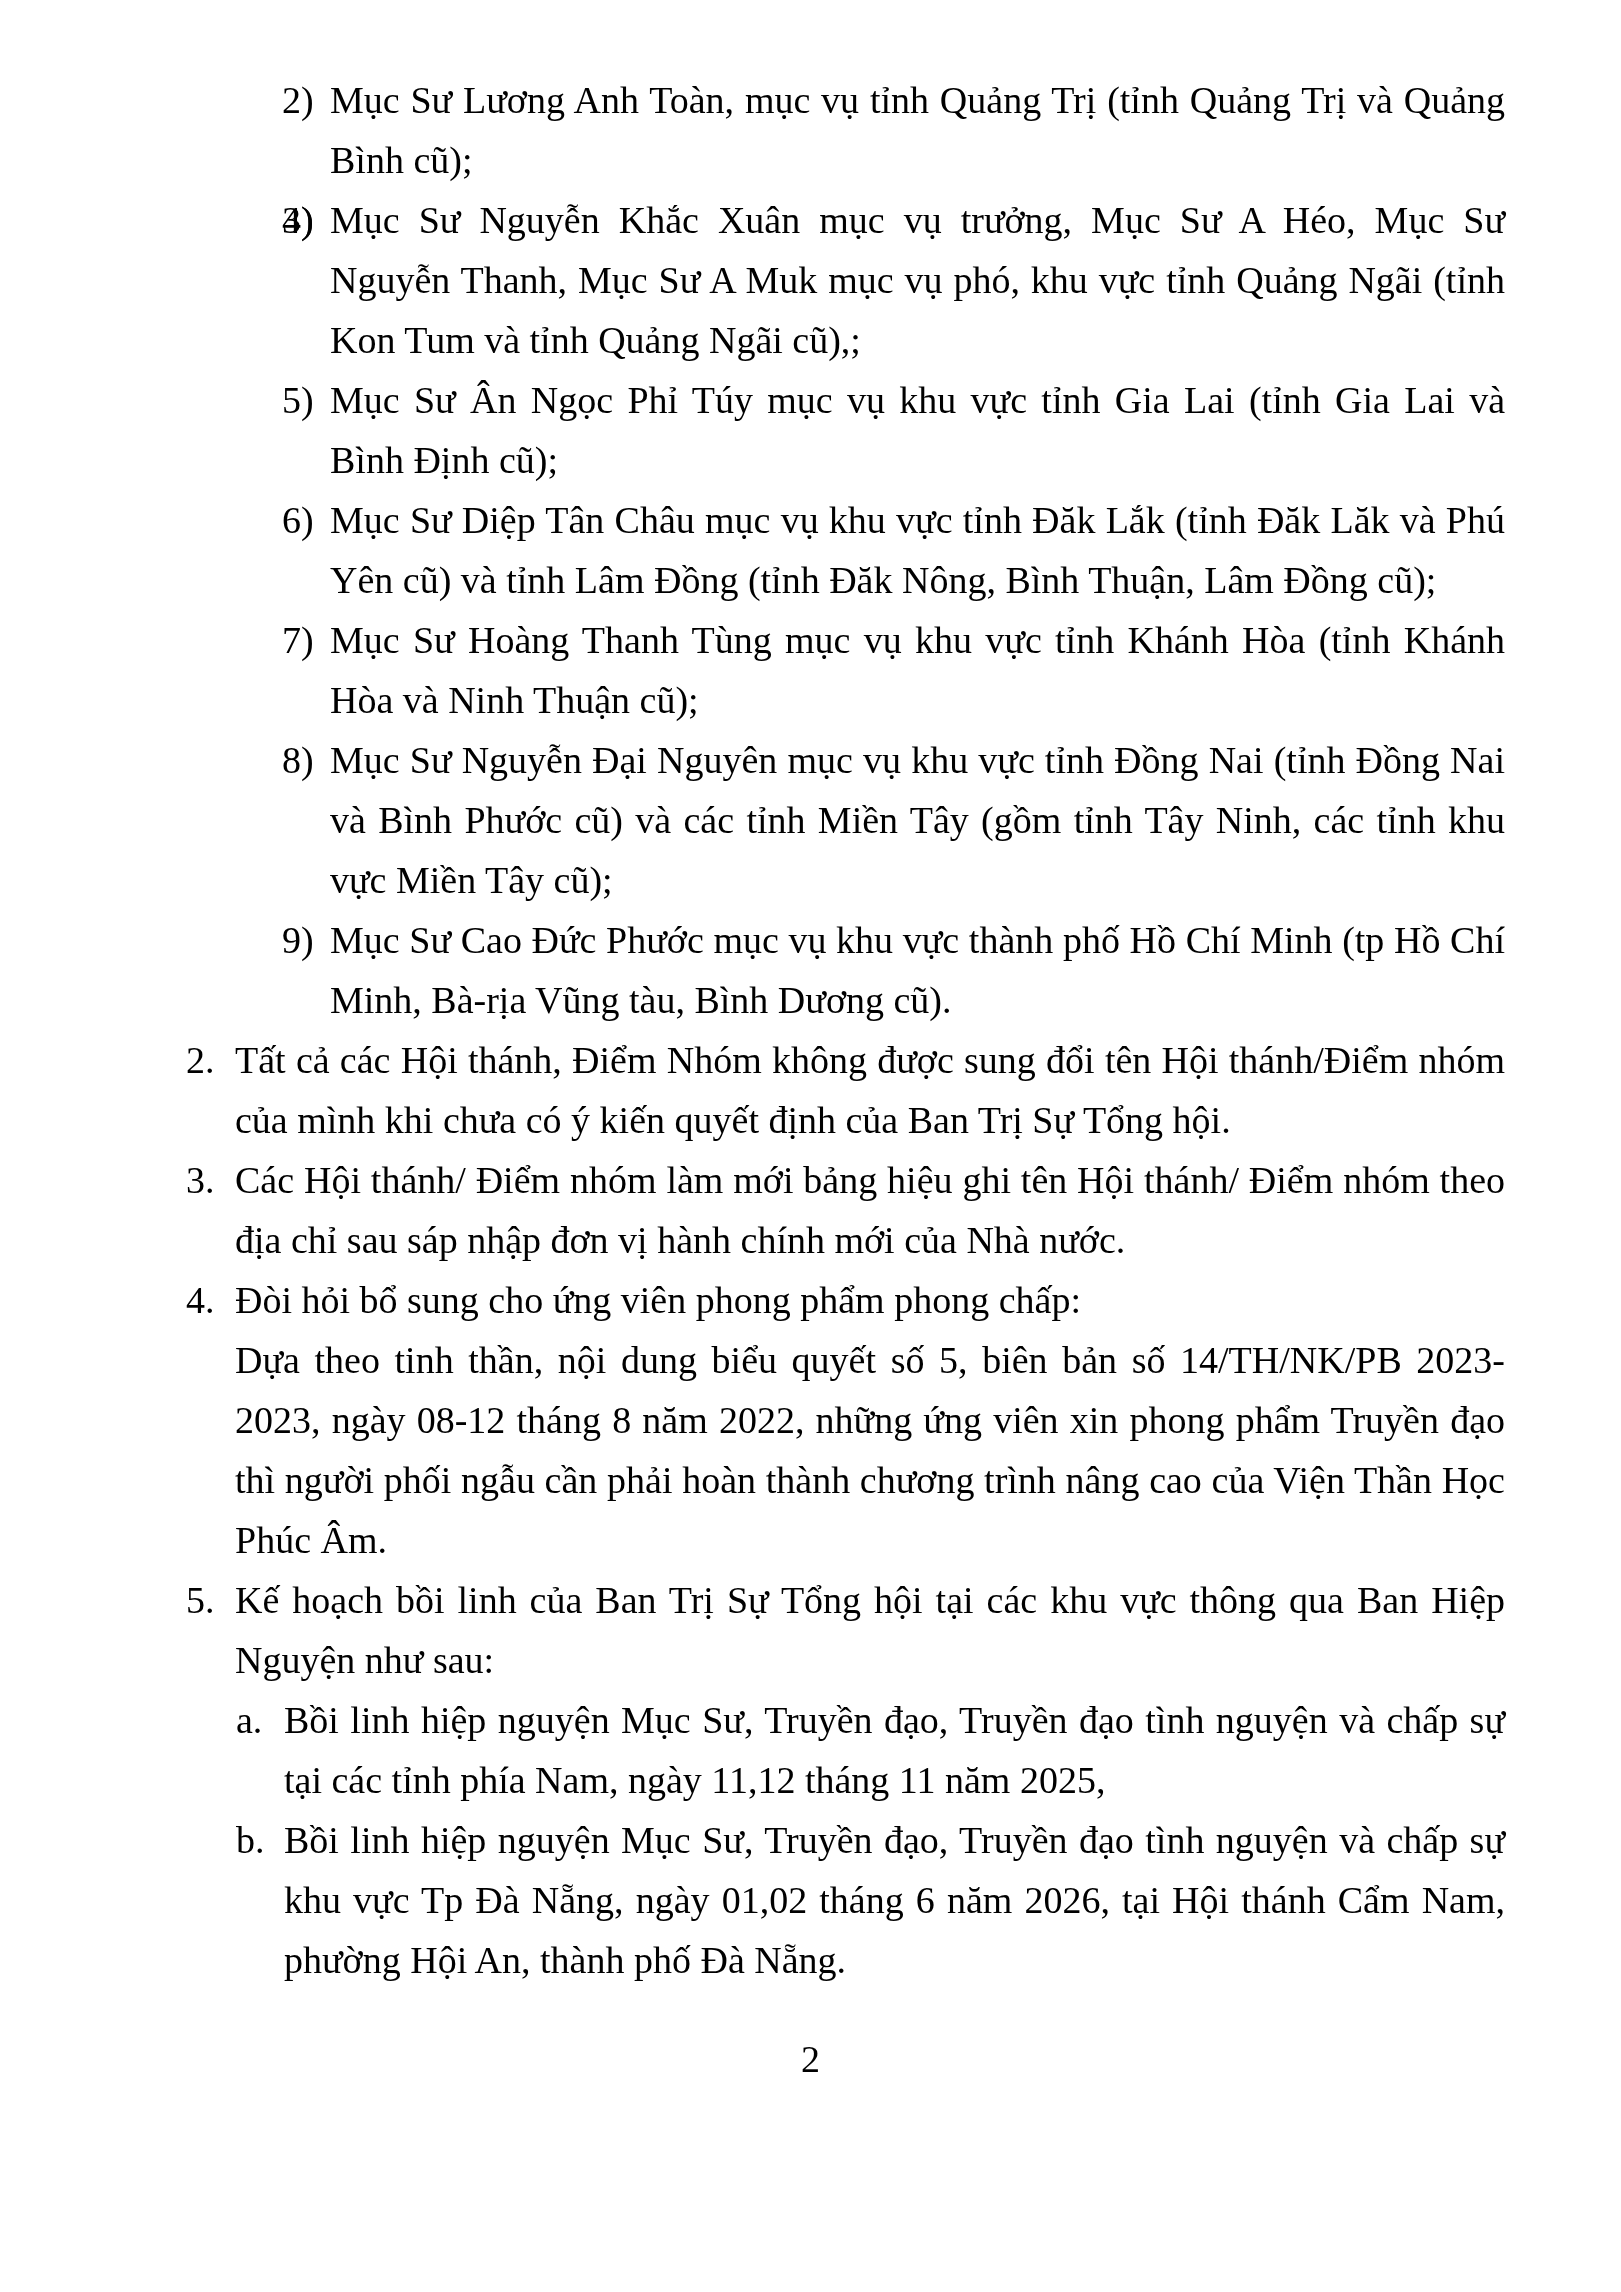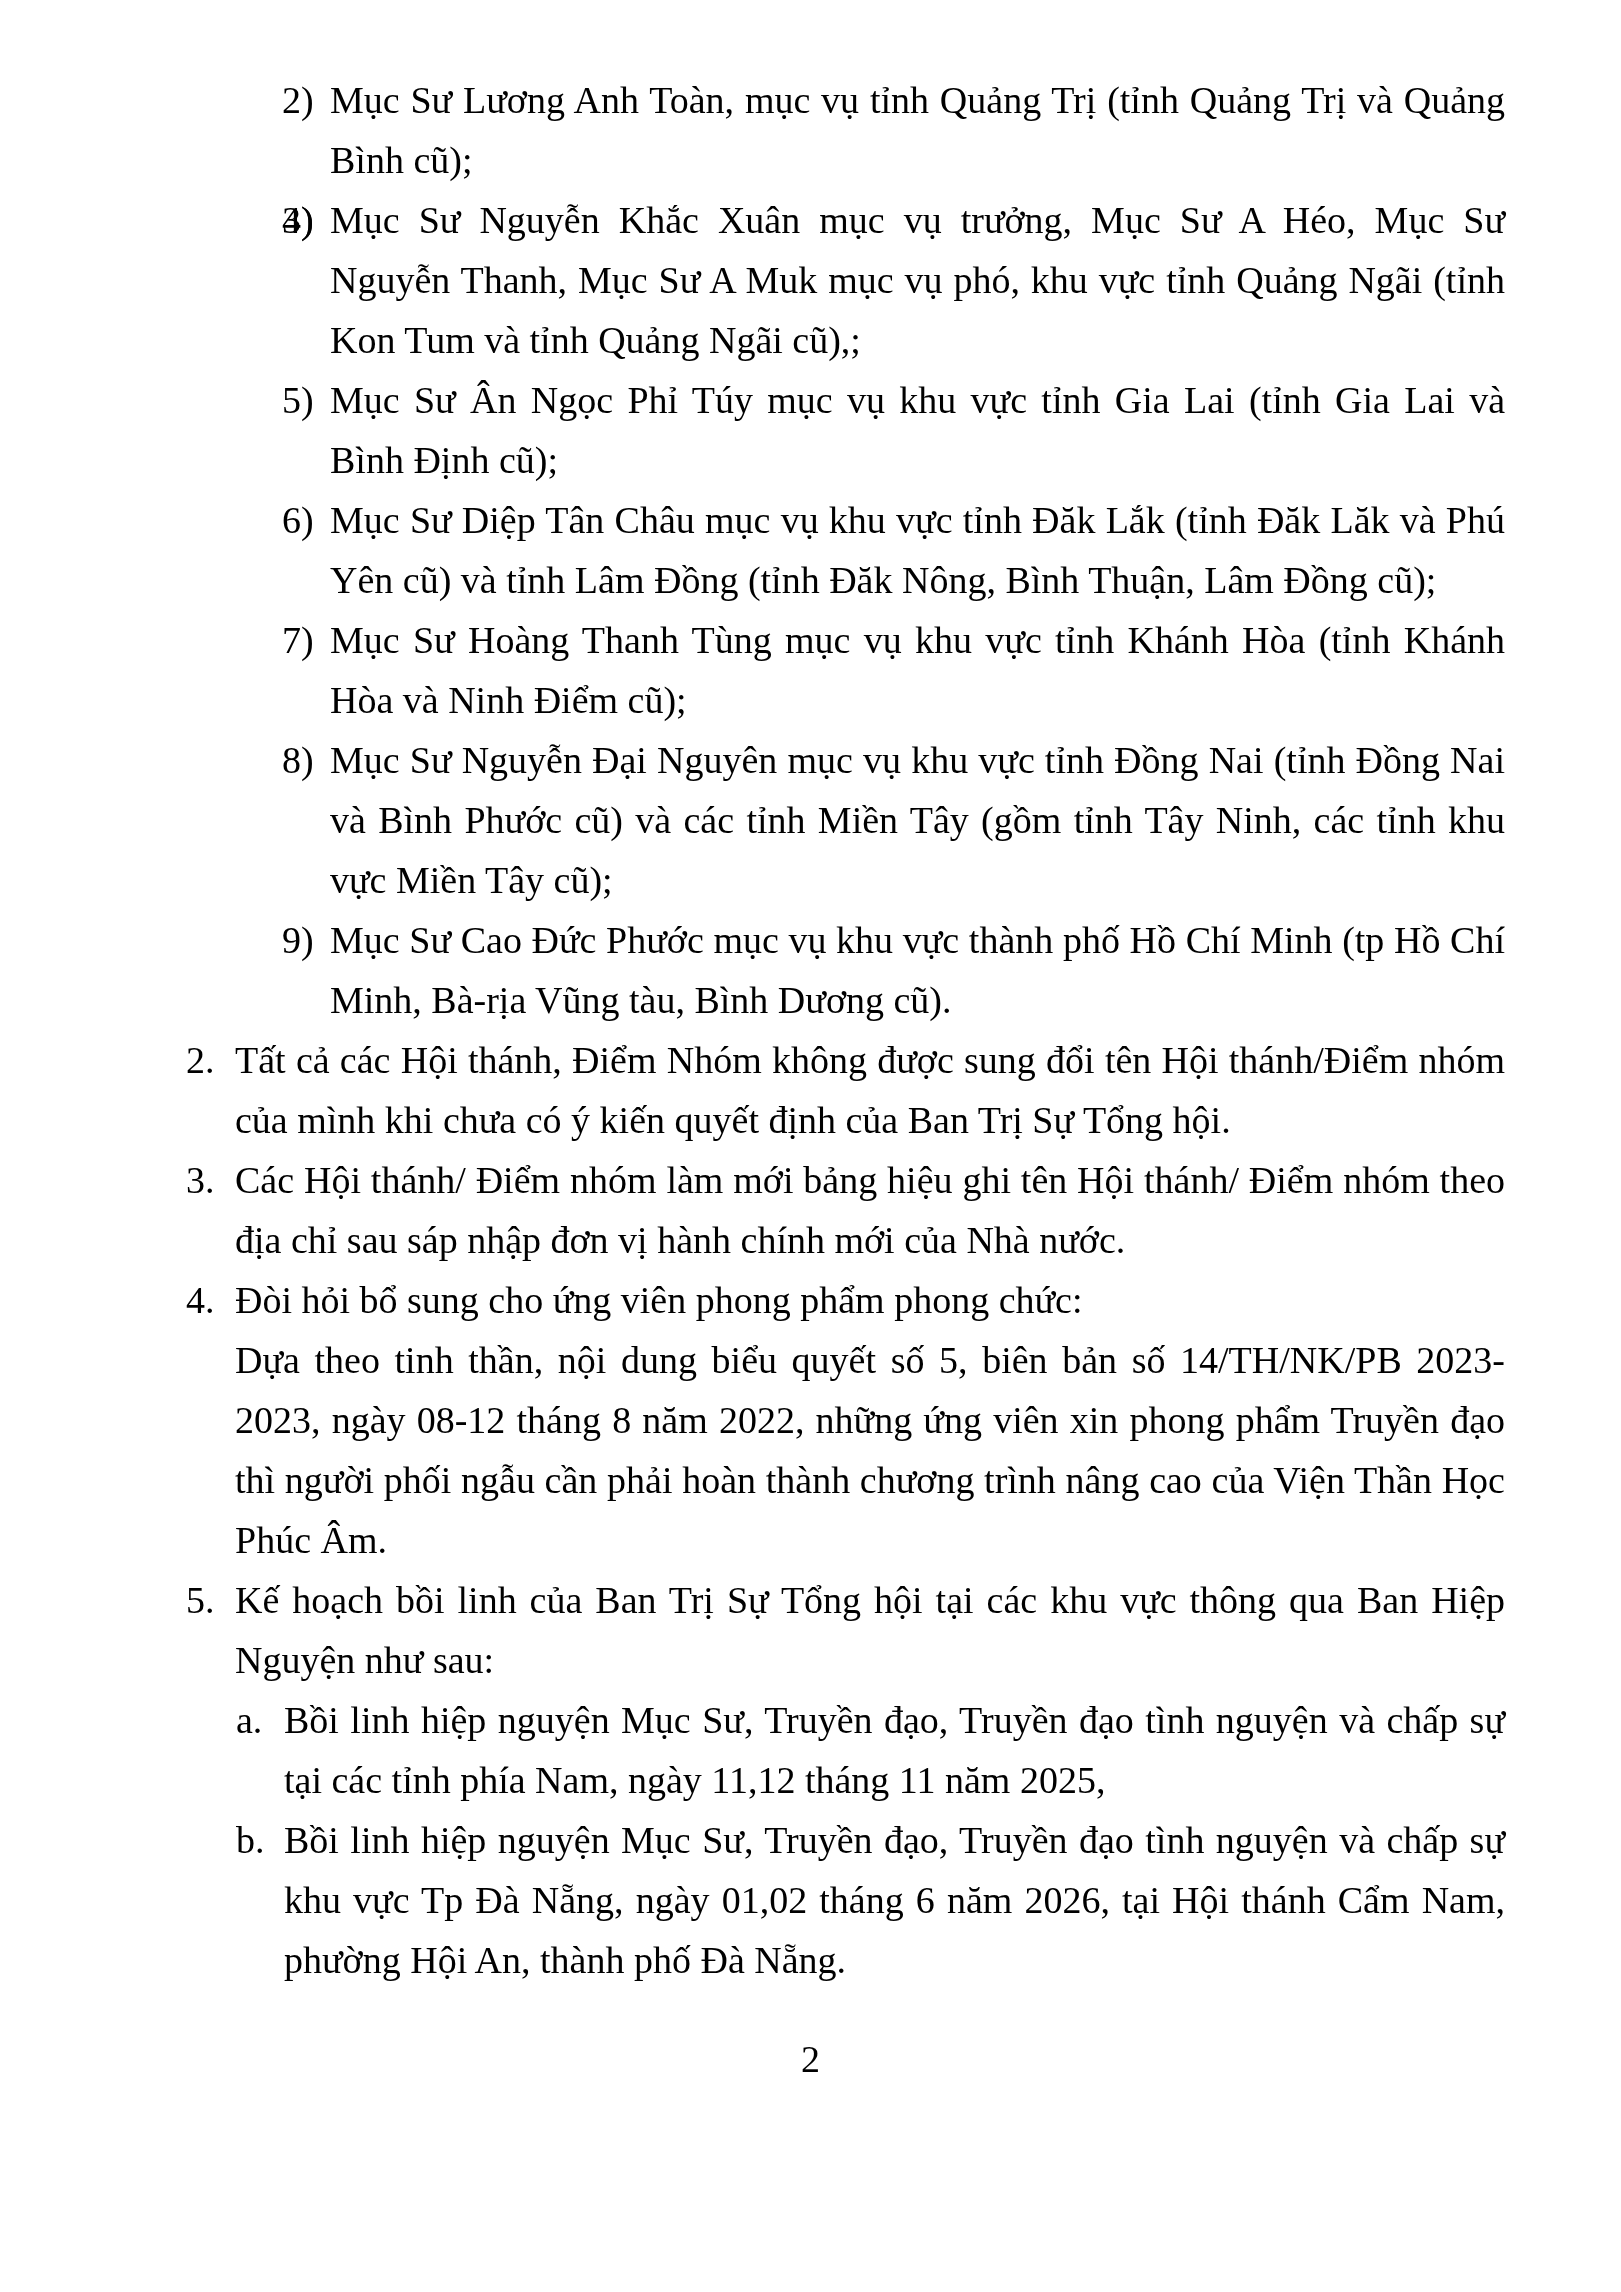--- a/index.html
+++ b/index.html
@@ -64,41 +64,41 @@
 
     <div class="block lvl-paren">
       <span class="label">5)</span><span class="text">Mục Sư Ân Ngọc Phỉ Túy mục vụ khu vực tỉnh Gia Lai (tỉnh Gia Lai và Bình Định cũ);</span>
     </div>
 
     <div class="block lvl-paren">
       <span class="label">6)</span><span class="text">Mục Sư Diệp Tân Châu mục vụ khu vực tỉnh Đăk Lắk (tỉnh Đăk Lăk và Phú Yên cũ) và tỉnh Lâm Đồng (tỉnh Đăk Nông, Bình Thuận, Lâm Đồng cũ);</span>
     </div>
 
     <div class="block lvl-paren">
-      <span class="label">7)</span><span class="text">Mục Sư Hoàng Thanh Tùng mục vụ khu vực tỉnh Khánh Hòa (tỉnh Khánh Hòa và Ninh Điểm cũ);</span>
+      <span class="label">7)</span><span class="text">Mục Sư Hoàng Thanh Tùng mục vụ khu vực tỉnh Khánh Hòa (tỉnh Khánh Hòa và Ninh Thuận cũ);</span>
     </div>
 
     <div class="block lvl-paren">
       <span class="label">8)</span><span class="text">Mục Sư Nguyễn Đại Nguyên mục vụ khu vực tỉnh Đồng Nai (tỉnh Đồng Nai và Bình Phước cũ) và các tỉnh Miền Tây (gồm tỉnh Tây Ninh, các tỉnh khu vực Miền Tây cũ);</span>
     </div>
 
     <div class="block lvl-paren">
       <span class="label">9)</span><span class="text">Mục Sư Cao Đức Phước mục vụ khu vực thành phố Hồ Chí Minh (tp Hồ Chí Minh, Bà-rịa Vũng tàu, Bình Dương cũ).</span>
     </div>
 
     <div class="block lvl-dot">
       <span class="label">2.</span><span class="text">Tất cả các Hội thánh, Điểm Nhóm không được sung đổi tên Hội thánh/Điểm nhóm của mình khi chưa có ý kiến quyết định của Ban Trị Sự Tổng hội.</span>
     </div>
 
     <div class="block lvl-dot">
       <span class="label">3.</span><span class="text">Các Hội thánh/ Điểm nhóm làm mới bảng hiệu ghi tên Hội thánh/ Điểm nhóm theo địa chỉ sau sáp nhập đơn vị hành chính mới của Nhà nước.</span>
     </div>
 
     <div class="block lvl-dot">
-      <span class="label">4.</span><span class="text">Đòi hỏi bổ sung cho ứng viên phong phẩm phong chức:</span>
+      <span class="label">4.</span><span class="text">Đòi hỏi bổ sung cho ứng viên phong phẩm phong chấp:</span>
     </div>
 
     <div class="block lvl-para">
       <span class="text">Dựa theo tinh thần, nội dung biểu quyết số 5, biên bản số 14/TH/NK/PB 2023-2023, ngày 08-12 tháng 8 năm 2022, những ứng viên xin phong phẩm Truyền đạo thì người phối ngẫu cần phải hoàn thành chương trình nâng cao của Viện Thần Học Phúc Âm.</span>
     </div>
 
     <div class="block lvl-dot">
       <span class="label">5.</span><span class="text">Kế hoạch bồi linh của Ban Trị Sự Tổng hội tại các khu vực thông qua Ban Hiệp Nguyện như sau:</span>
     </div>
 

